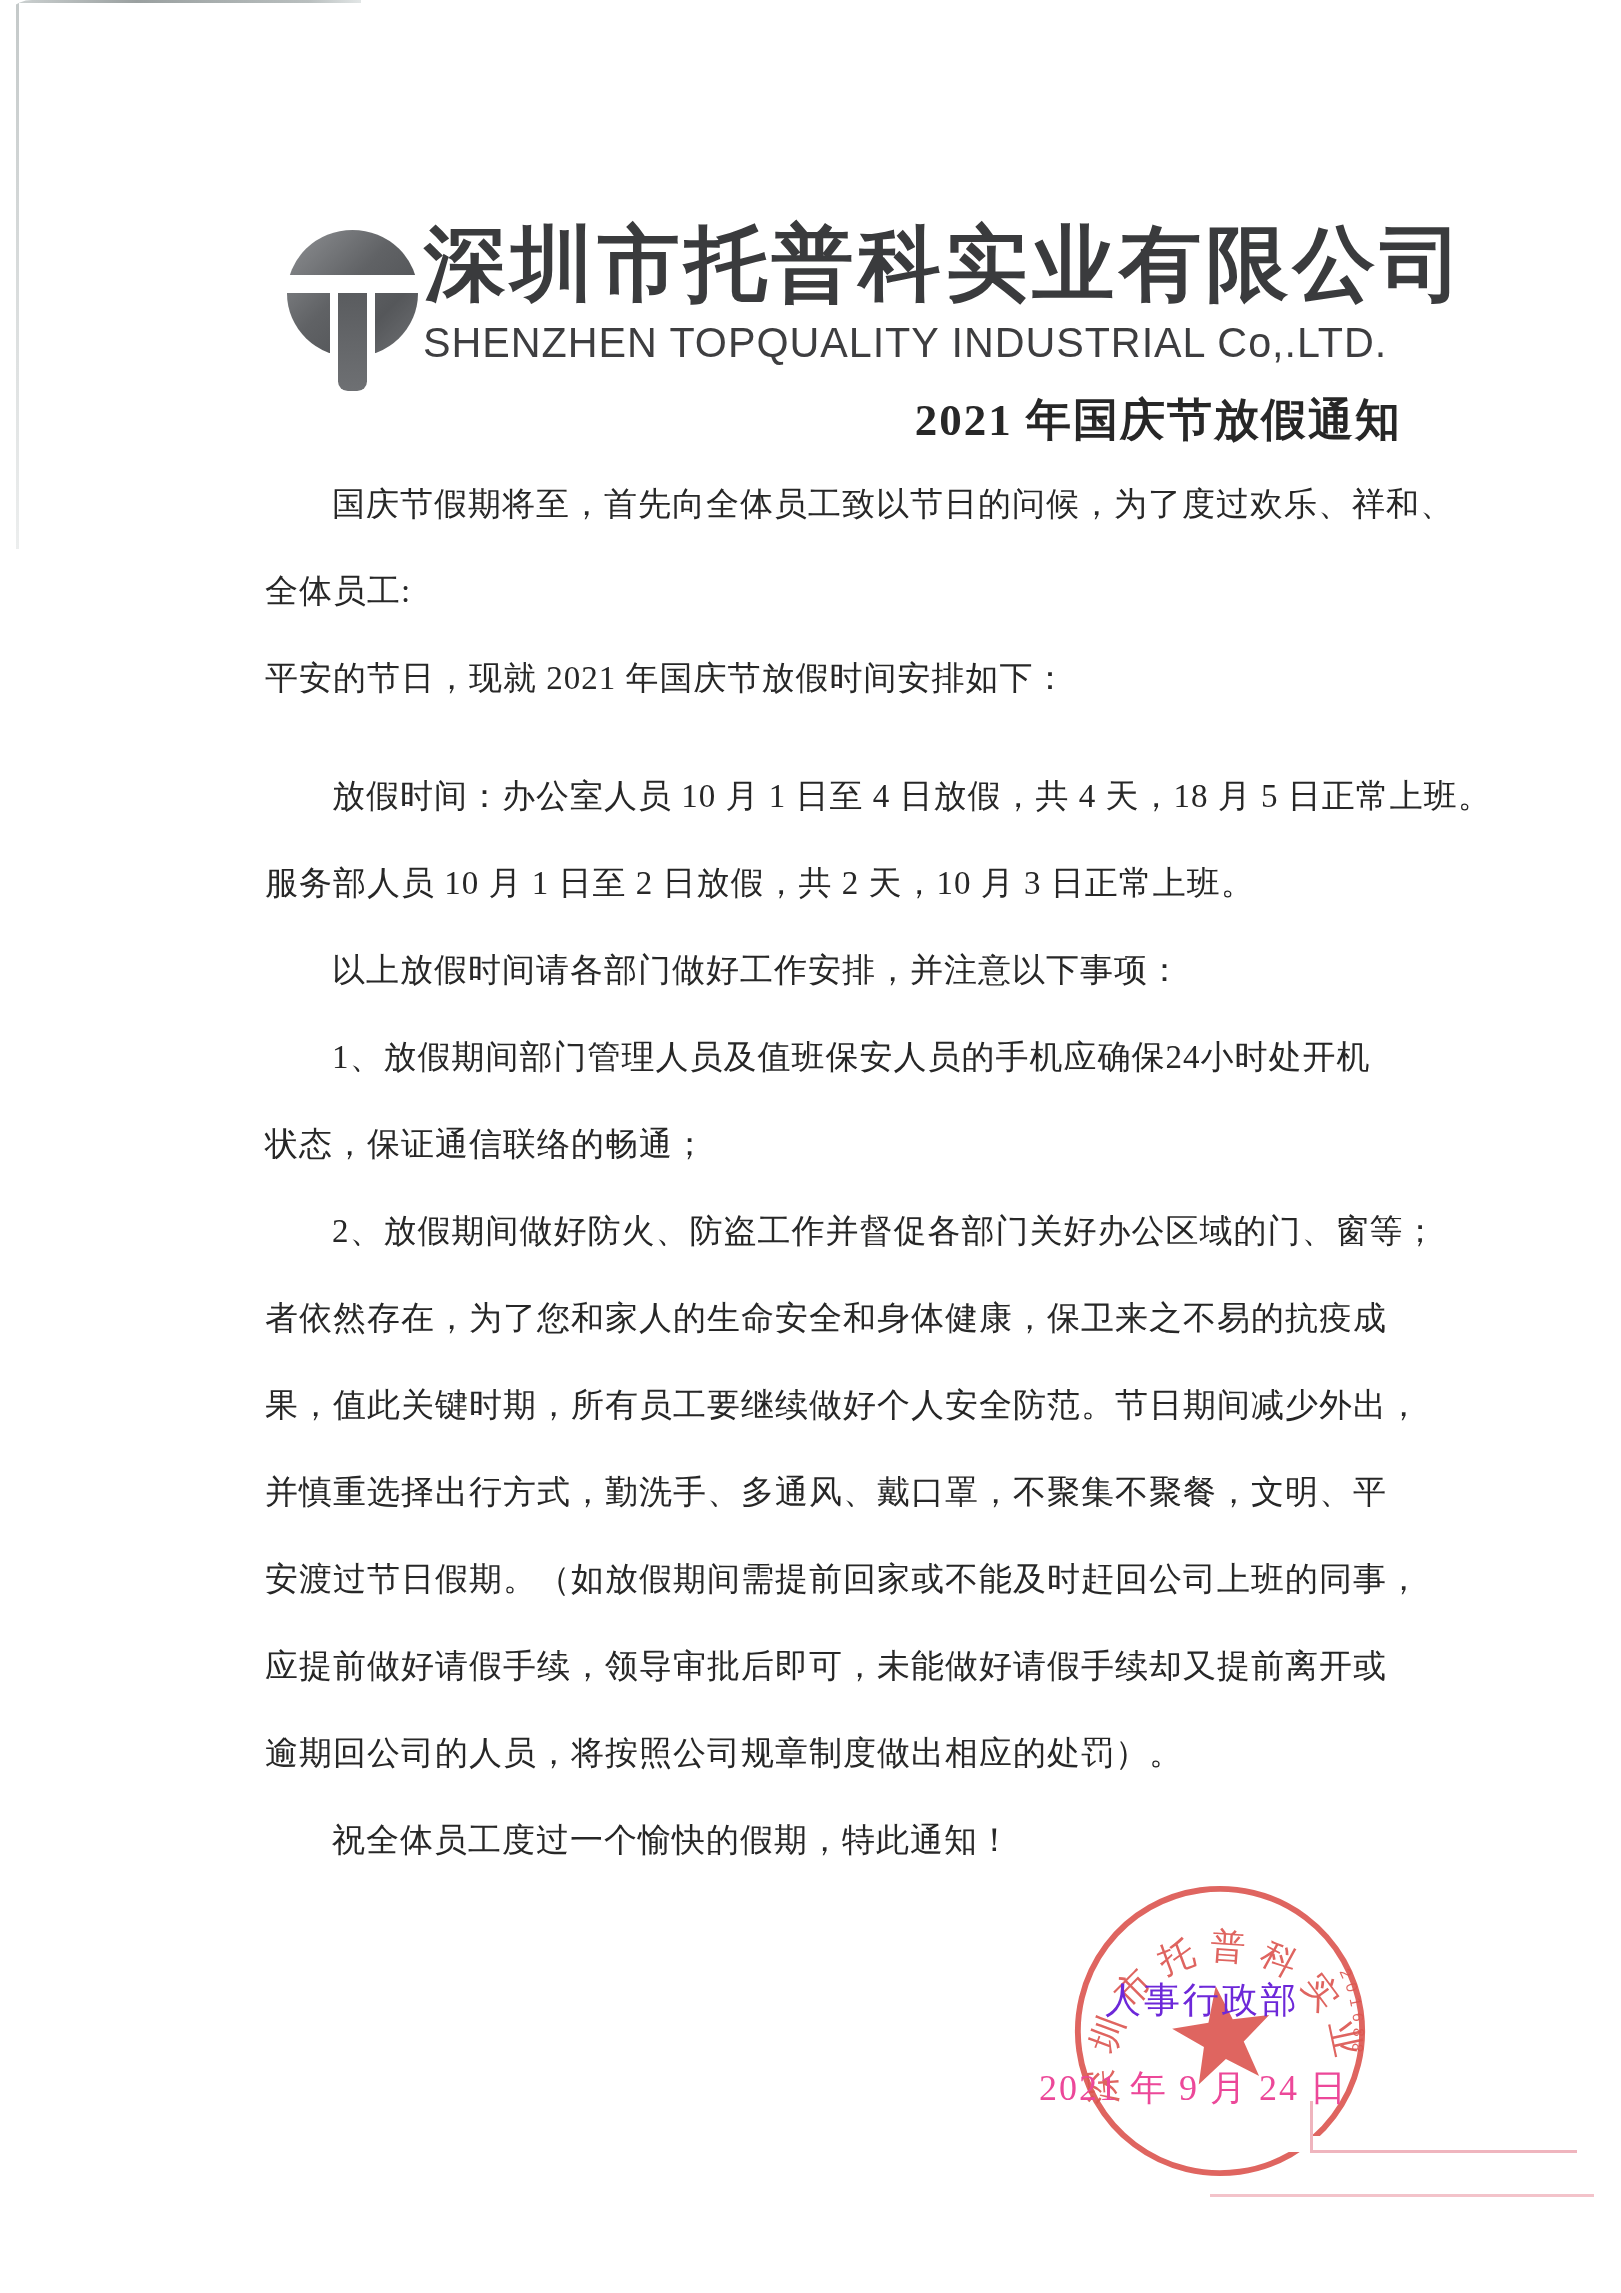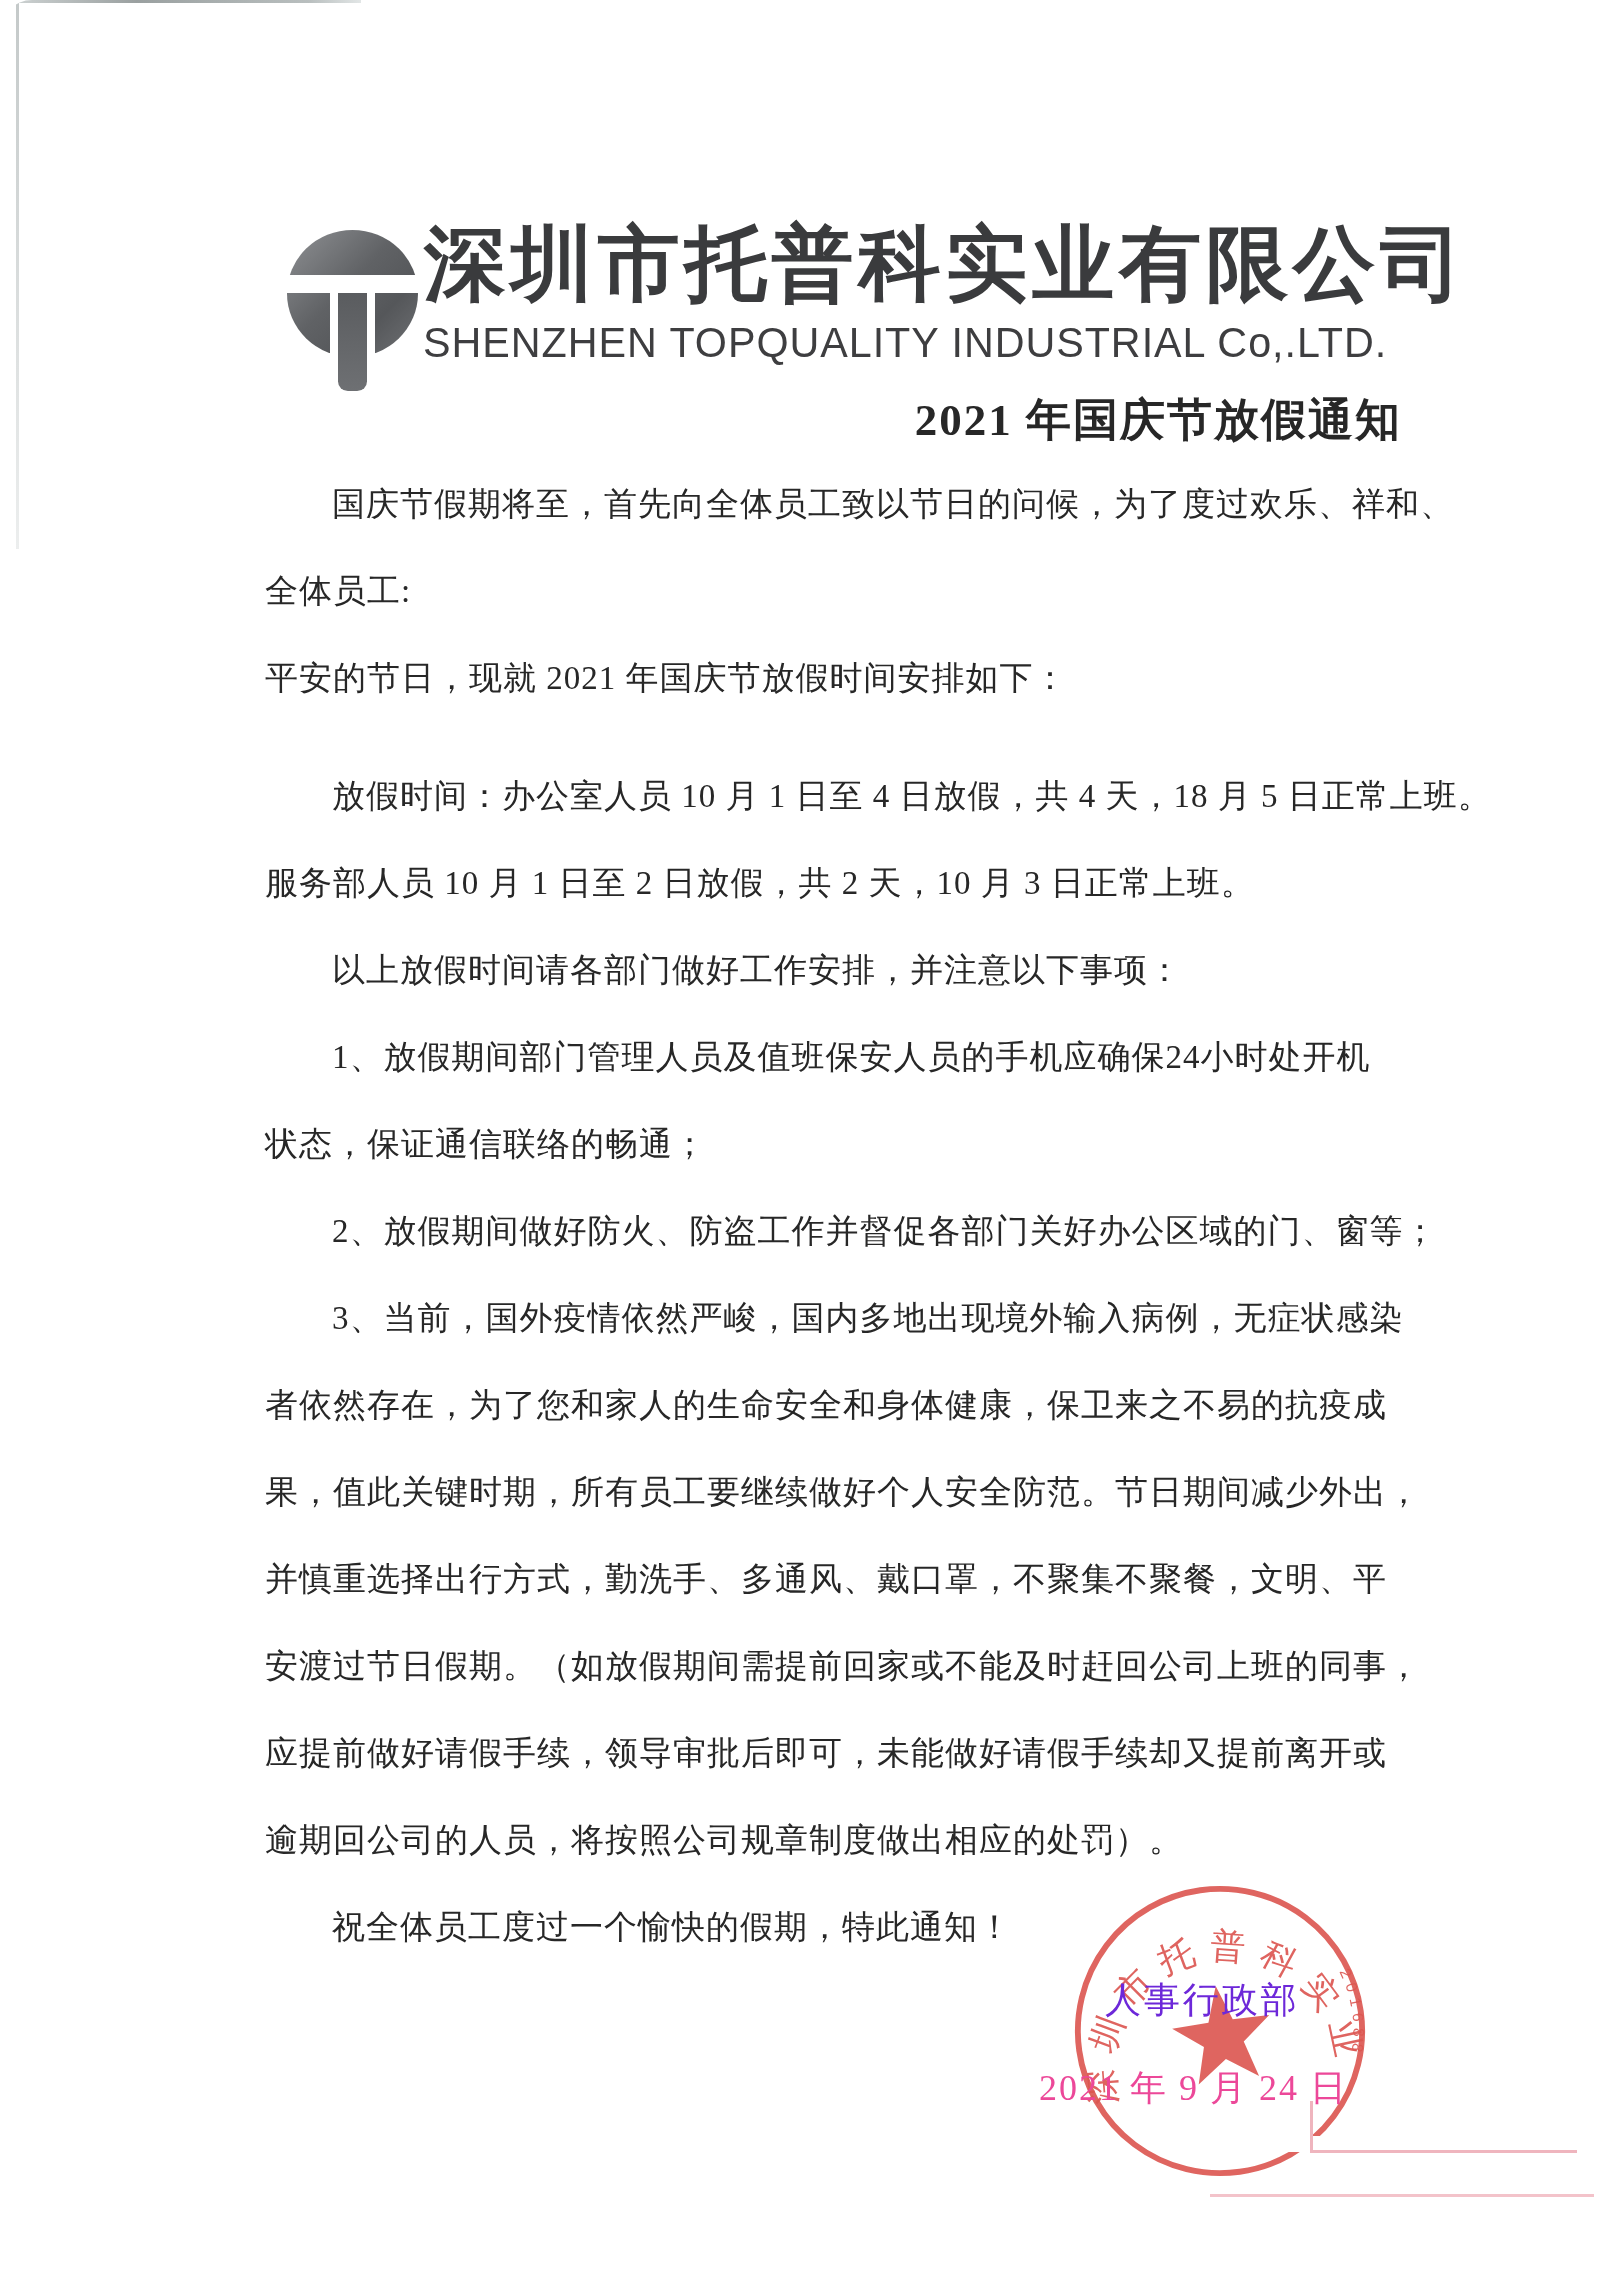--- a/index.html
+++ b/index.html
@@ -70,21 +70,20 @@
   <div class="body-lines">
       <div class="line indent">国庆节假期将至，首先向全体员工致以节日的问候，为了度过欢乐、祥和、</div>
       <div class="line">全体员工:</div>
       <div class="line">平安的节日，现就 2021 年国庆节放假时间安排如下：</div>
       <div class="line indent gap">放假时间：办公室人员 10 月 1 日至 4 日放假，共 4 天，18 月 5 日正常上班。</div>
       <div class="line">服务部人员 10 月 1 日至 2 日放假，共 2 天，10 月 3 日正常上班。</div>
       <div class="line indent">以上放假时间请各部门做好工作安排，并注意以下事项：</div>
       <div class="line indent">1、放假期间部门管理人员及值班保安人员的手机应确保 <b>24</b> 小时处开机</div>
       <div class="line">状态，保证通信联络的畅通；</div>
       <div class="line indent">2、放假期间做好防火、防盗工作并督促各部门关好办公区域的门、窗等；</div>
-      <div class="line indent">3、当前，国外疫情依然严峻，国内多地出现境外输入病例，无症状感染</div>
       <div class="line">者依然存在，为了您和家人的生命安全和身体健康，保卫来之不易的抗疫成</div>
       <div class="line">果，值此关键时期，所有员工要继续做好个人安全防范。节日期间减少外出，</div>
       <div class="line">并慎重选择出行方式，勤洗手、多通风、戴口罩，不聚集不聚餐，文明、平</div>
       <div class="line">安渡过节日假期。（如放假期间需提前回家或不能及时赶回公司上班的同事，</div>
       <div class="line">应提前做好请假手续，领导审批后即可，未能做好请假手续却又提前离开或</div>
       <div class="line">逾期回公司的人员，将按照公司规章制度做出相应的处罚）。</div>
       <div class="line indent">祝全体员工度过一个愉快的假期，特此通知！</div>
     </div>
 
   <svg class="stamp" viewBox="0 0 304 304">

